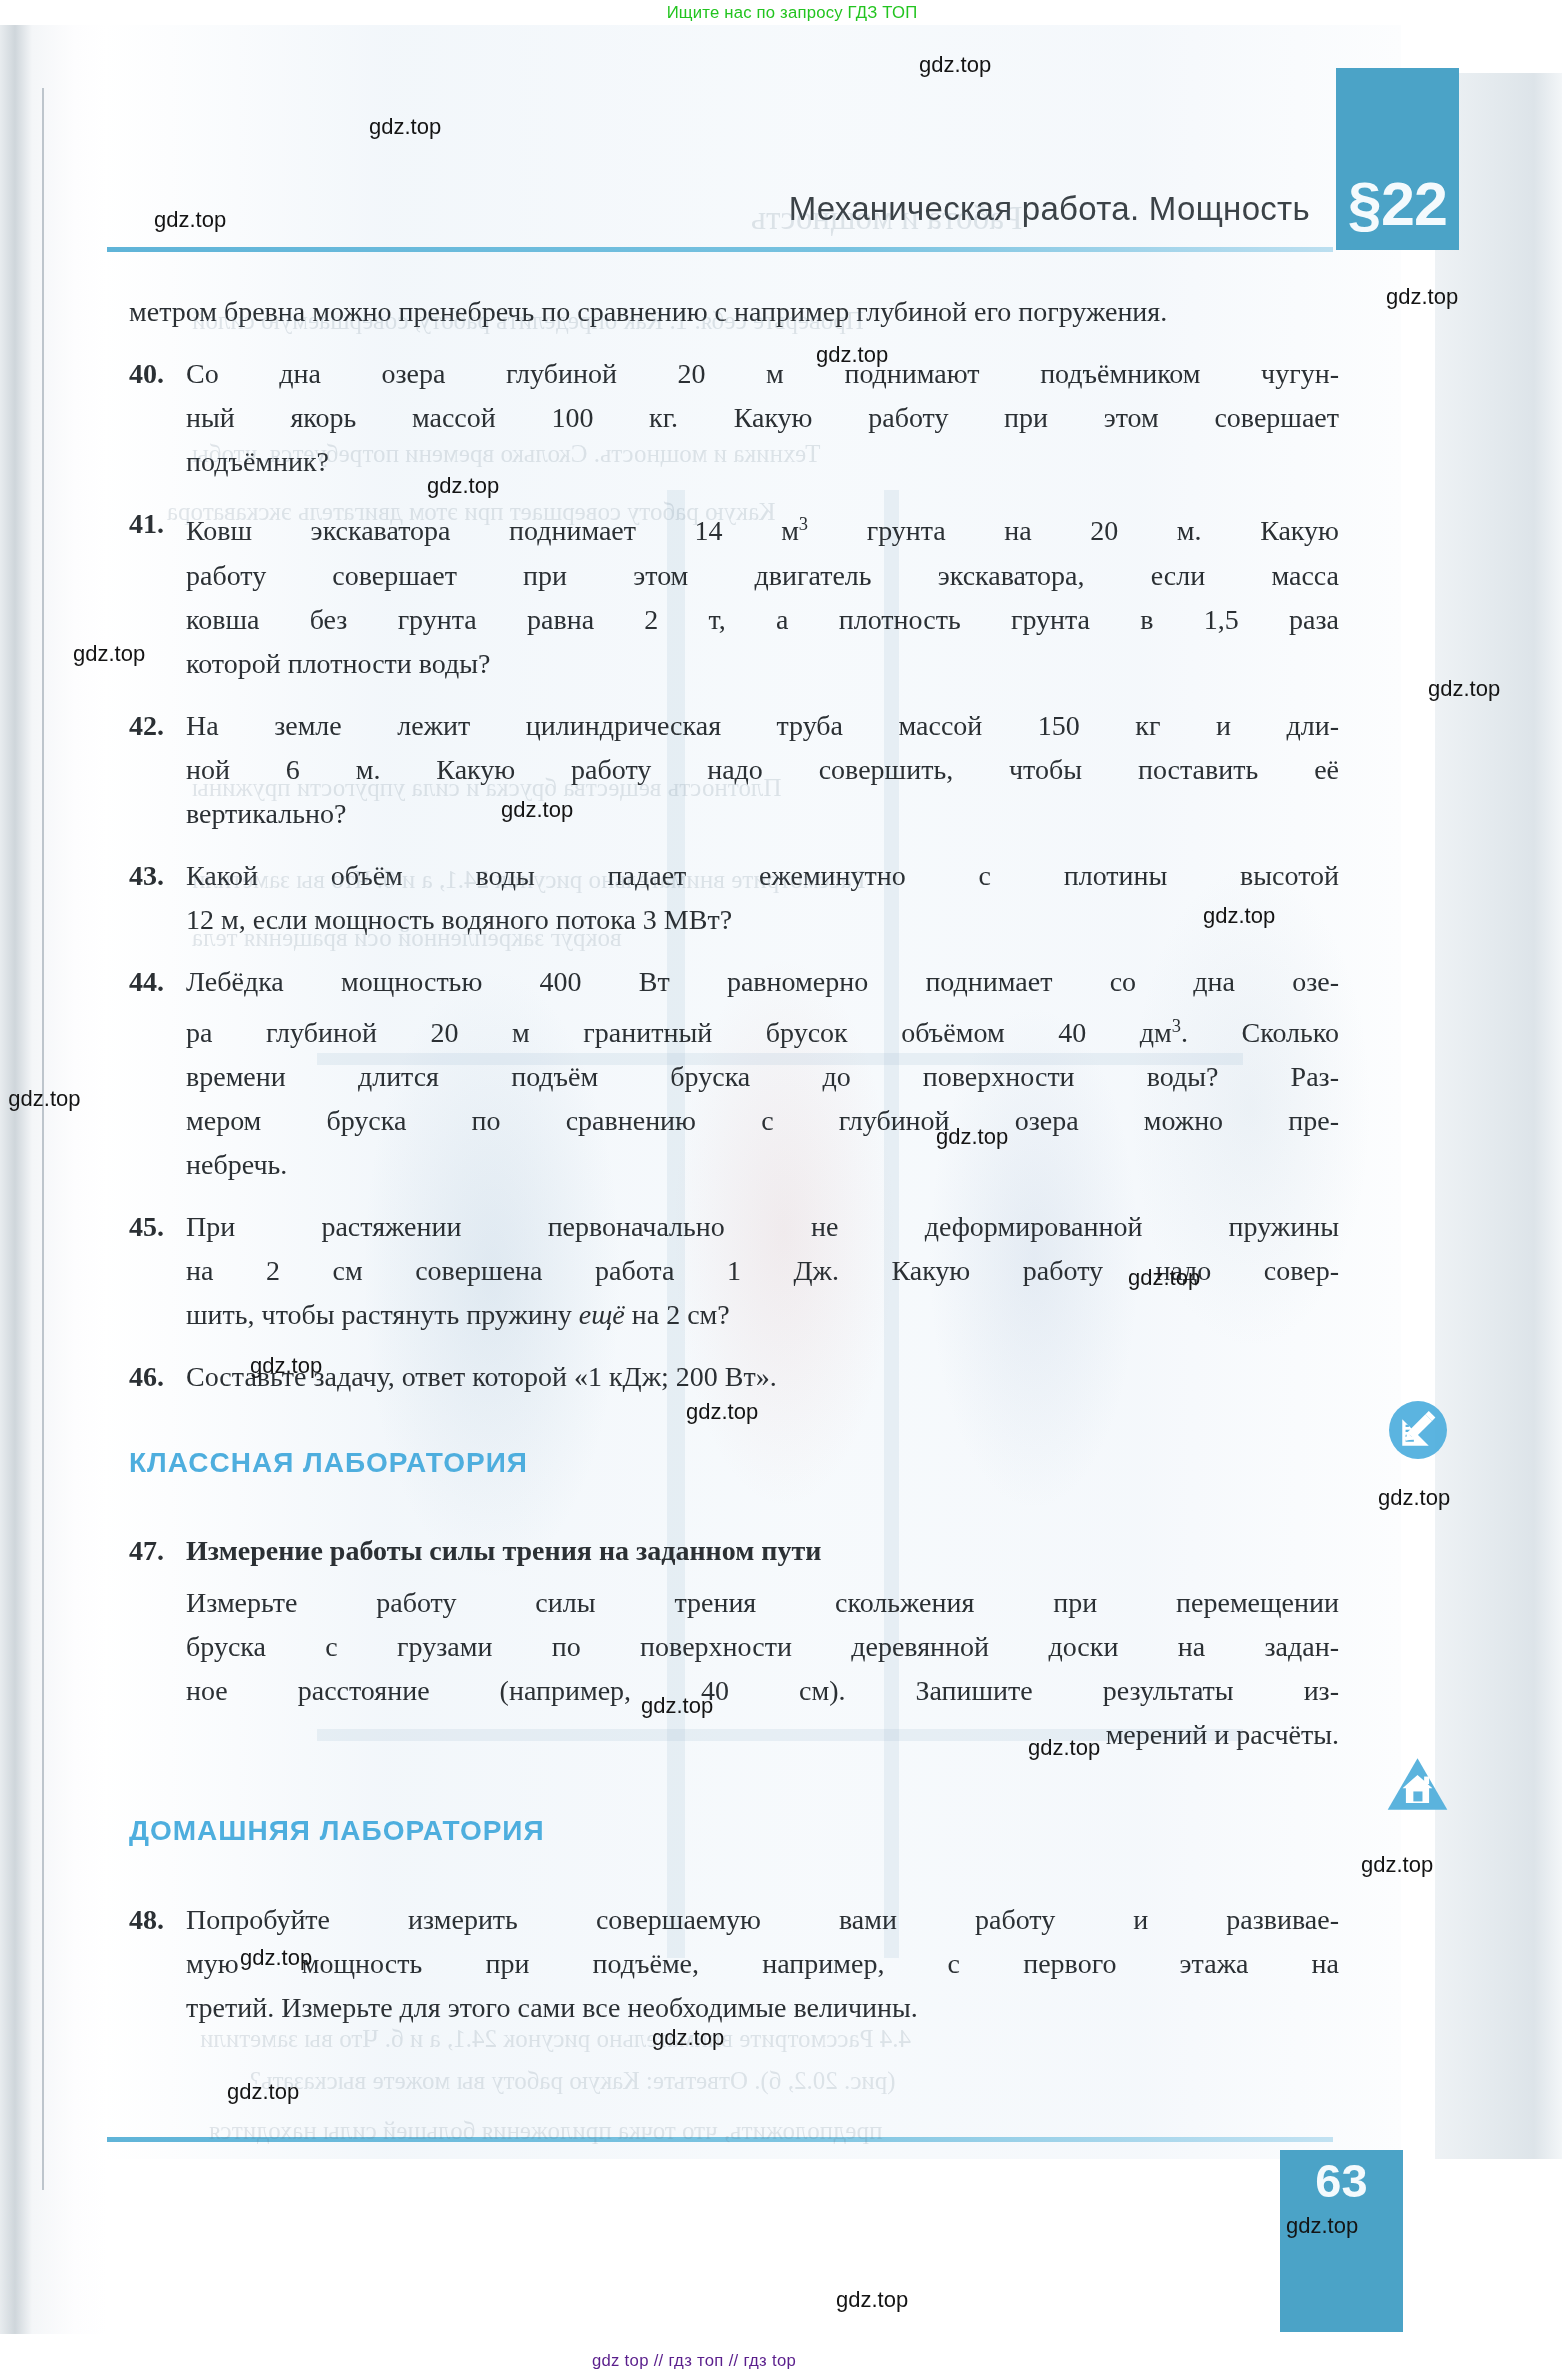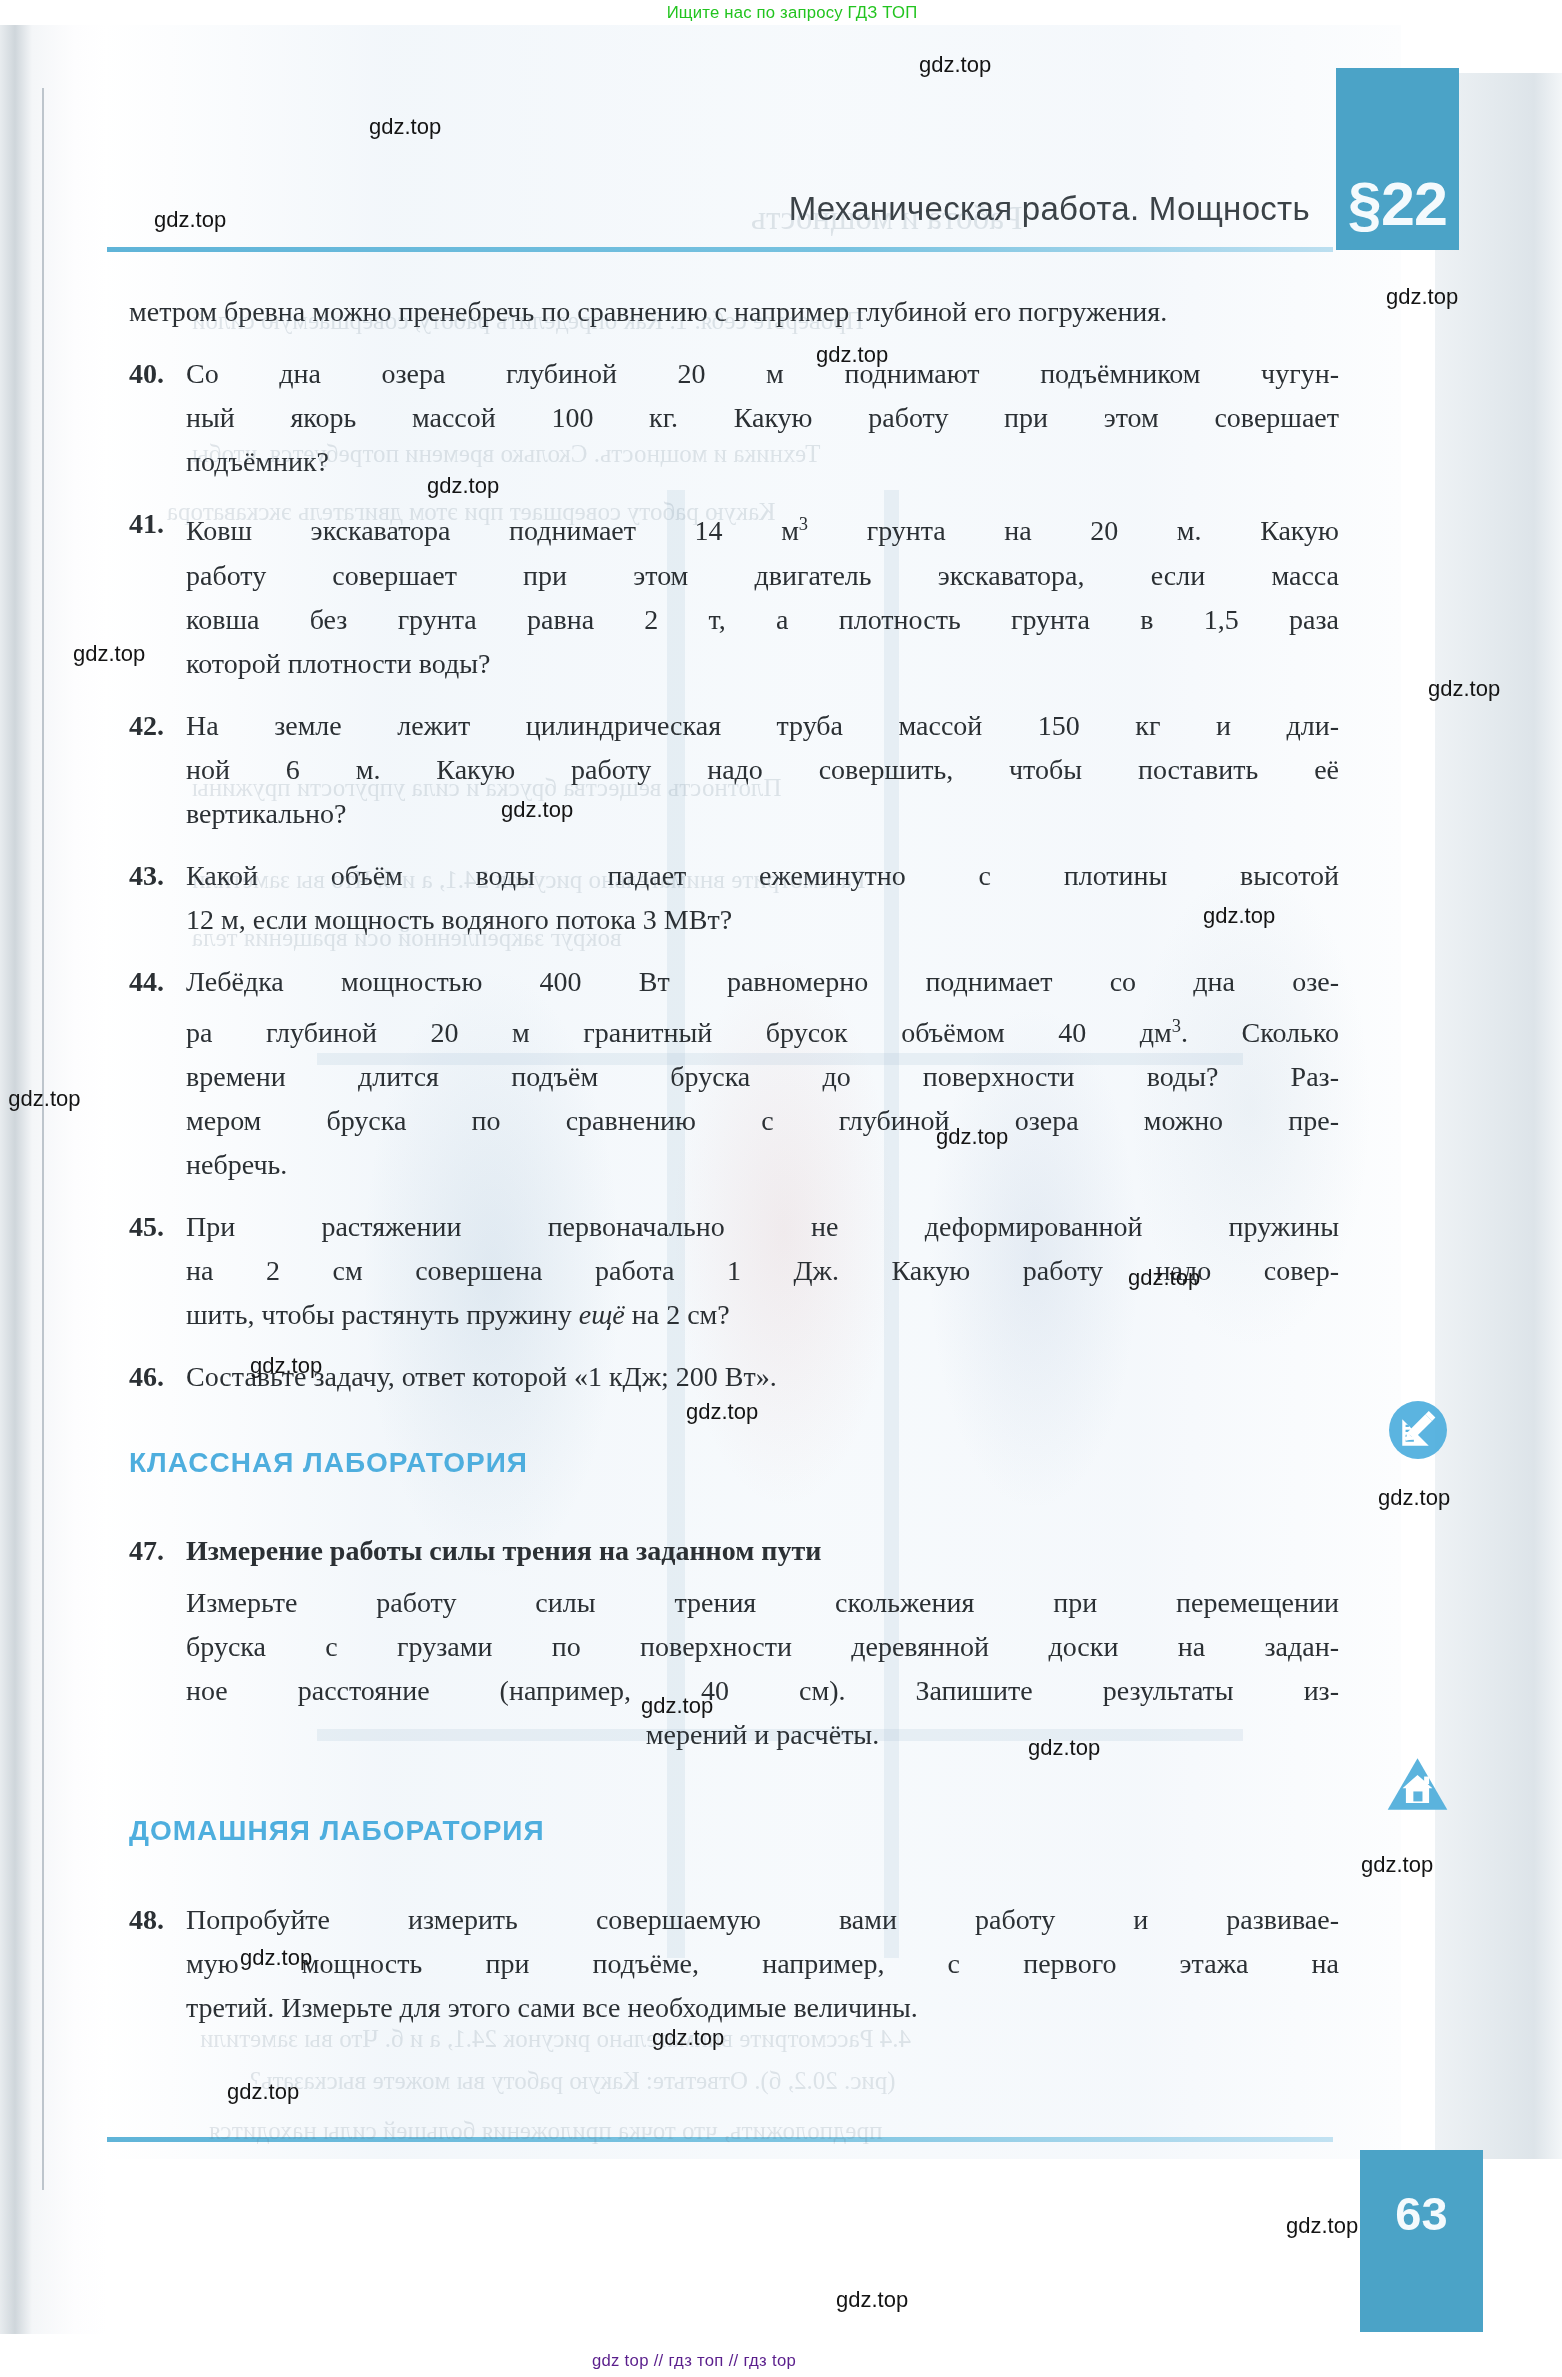--- a/index.html
+++ b/index.html
@@ -199,27 +199,27 @@
 
   
   .foot-rule {
     position: absolute;
     left: 107px; top: 2114px;
     width: 1226px; height: 5px;
     background: linear-gradient(90deg, #5fb4d8 0%, #7cc4e1 55%, #c2e2f2 100%);
   }
   .folio {
     position: absolute;
-    left: 1360px; top: 2127px;
+    left: 1280px; top: 2127px;
     width: 123px; height: 182px;
     background: #4ba3c7;
     display: flex;
     align-items: flex-start;
     justify-content: center;
-    padding-top: 36px;
+    padding-top: 3px;
     box-sizing: border-box;
   }
   .folio span {
     font-family: "Liberation Sans", sans-serif;
     font-size: 47px;
     font-weight: 700;
     color: #f4fafd;
   }
 
   
@@ -371,21 +371,21 @@
     <p class="lab-head">КЛАССНАЯ ЛАБОРАТОРИЯ</p>
     <div style="height:32px"></div>
     <div class="task">
       <span class="num">47.</span>
       <span class="lab-title">Измерение работы силы трения на заданном пути</span>
       <div style="height:8.3px"></div>
       <div class="txt" id="class-lab-body">
           <div style="text-align: justify; text-align-last: justify;">Измерьте работу силы трения скольжения при перемещении</div>
           <div style="text-align: justify; text-align-last: justify;">бруска с грузами по поверхности деревянной доски на задан-</div>
           <div style="text-align: justify; text-align-last: justify;">ное расстояние (например, 40 см). Запишите результаты из-</div>
-          <div style="text-align: center;">мерений и расчёты.</div>
+          <div style="text-align: right;">мерений и расчёты.</div>
         </div>
     </div>
 
     <div style="height:58px"></div>
     <p class="lab-head">ДОМАШНЯЯ ЛАБОРАТОРИЯ</p>
     <div style="height:33px"></div>
     <div class="task">
       <span class="num">48.</span>
       <div class="txt" id="home-lab-body">
           <div style="text-align: justify; text-align-last: justify;">Попробуйте измерить совершаемую вами работу и развивае-</div>

